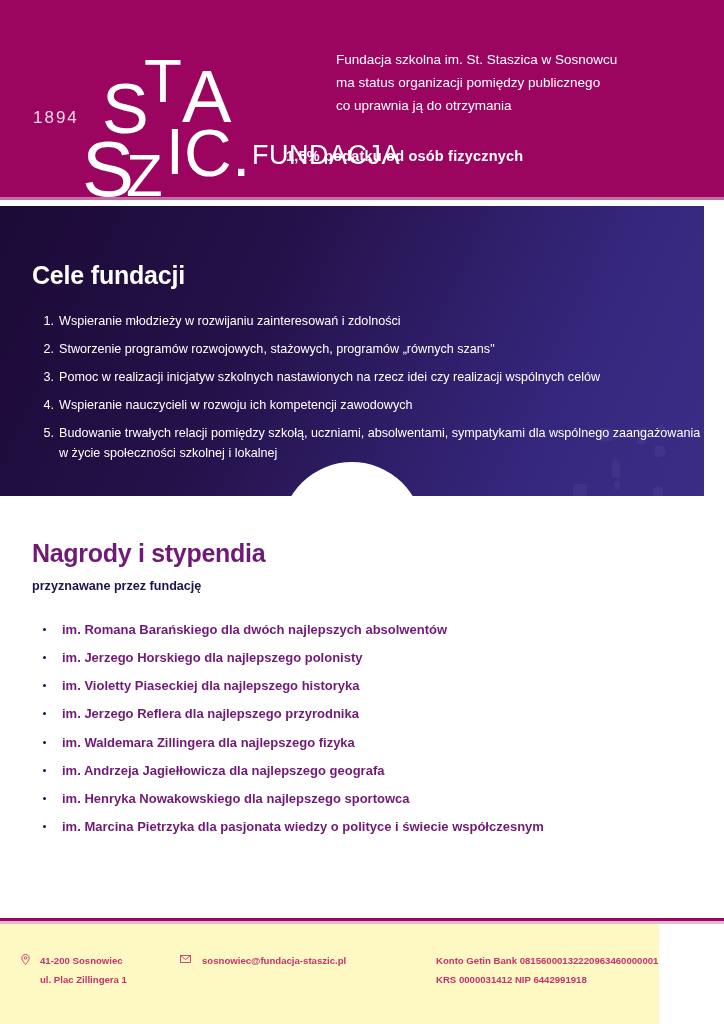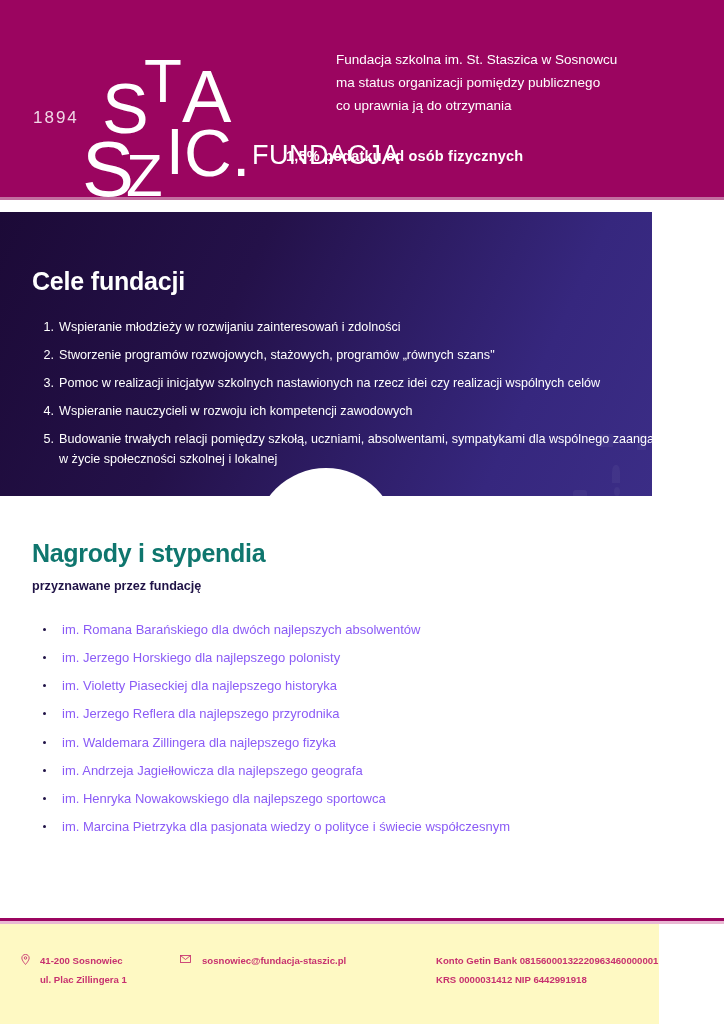--- a/index.html
+++ b/index.html
@@ -58,21 +58,21 @@
     font-size:13.5px; line-height:1.72; font-weight:400;
   }
   .header-highlight {
     position:absolute; right:38px; top:148px; width:400px;
     text-align:left; color:#fff;
     font-size:14.5px; font-weight:700; letter-spacing:.2px;
   }
 
   
   .purple {
-    position:absolute; top:212px; left:0; width:652px; height:290px;
+    position:absolute; top:206px; left:0; width:704px; height:290px;
     background:linear-gradient(115deg,#1c0a37 0%, #241149 35%, #36277e 78%, #3b2d86 100%);
     overflow:hidden;
   }
   .deco { position:absolute; background:rgba(255,255,255,0.045); }
   .d1 { left:600px; top:222px; width:13px; height:13px; }
   .d2 { left:637px; top:222px; width:9px;  height:16px; }
   .d3 { left:658px; top:218px; width:7px;  height:10px; border-radius:50%;}
   .d4 { left:655px; top:240px; width:11px; height:11px; border-radius:0 50% 50% 0;}
   .d5 { left:612px; top:253px; width:8px;  height:18px; border-radius:40% 40% 0 0;}
   .d6 { left:614px; top:275px; width:6px;  height:9px;  border-radius:50%;}
@@ -101,33 +101,33 @@
   .cele-list li .num {
     position:absolute; left:0; top:0; width:20px; text-align:right;
     font-size:12.6px;
   }
   .cele-list li .cont { display:block; }
 
   
   .white-sec { position:absolute; top:496px; left:0; width:724px; height:420px; background:#fff; }
   .nagrody-title {
     position:absolute; left:32px; top:43px;
-    color:#0f766e; font-size:25px; font-weight:700; letter-spacing:-.3px;
+    color:#701a75; font-size:25px; font-weight:700; letter-spacing:-.3px;
   }
   .nagrody-sub {
     position:absolute; left:32px; top:83px;
     color:#201347; font-size:12.6px; font-weight:700;
   }
   .nagrody-list {
     position:absolute; left:40px; top:125px; width:640px; list-style:none;
   }
   .nagrody-list li {
-    position:relative; color:#8b5cf6;
+    position:relative; color:#701a75;
     font-size:13px; line-height:1.35; margin-bottom:10.6px;
-    padding-left:18px; font-weight:400;
+    padding-left:18px; font-weight:700;
   }
   .nagrody-list li .bullet {
     position:absolute; left:3px; top:7px;
     width:3px; height:3px; border-radius:50%; background:#201347;
   }
   .nagrody-list li .cont2 { display:block; padding-left:4px; }
 
   
   .foot-rule-main {
     position:absolute; left:0; top:918px; width:724px; height:3px; background:#9b0560;

